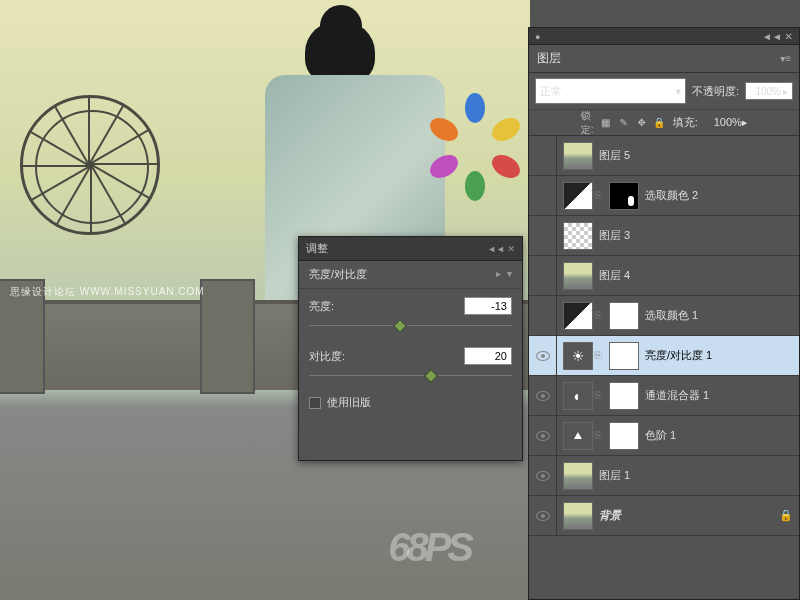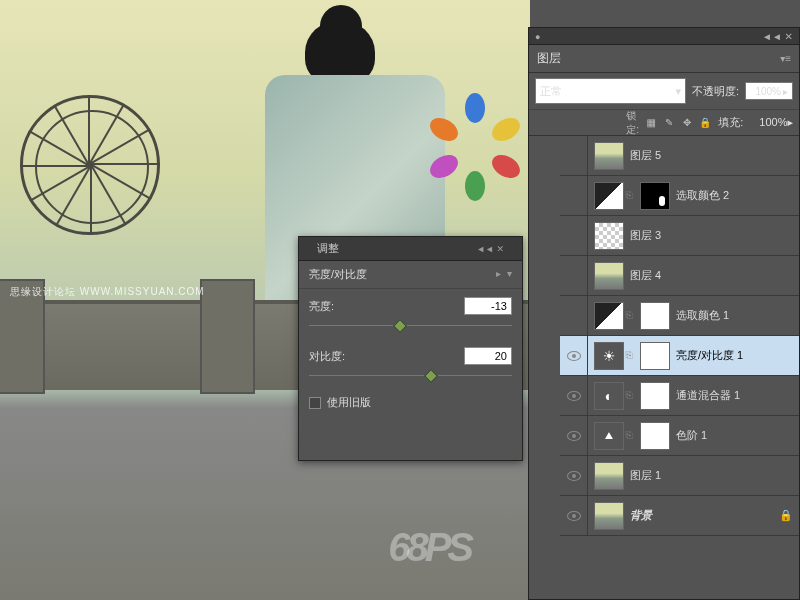--- a/index.html
+++ b/index.html
@@ -15,21 +15,21 @@
 .body-p { position: absolute; left: 0; top: 55px; width: 180px; height: 270px; background: linear-gradient(135deg, #9ab5ad, #c5d4c8, #8aa59d); border-radius: 20px 20px 0 0; }
 .flower { position: absolute; left: 445px; top: 105px; width: 60px; height: 60px; }
 .petal { position: absolute; width: 20px; height: 30px; border-radius: 50% 50% 50% 50%; transform-origin: 50% 100%; }
 .railing { position: absolute; left: 0; top: 300px; width: 530px; height: 90px; background: linear-gradient(180deg, #7a7a70, #6a6a60); border-top: 4px solid #5a5a52; }
 .post { position: absolute; top: -25px; width: 55px; height: 115px; background: #6f6f65; border: 2px solid #555; }
 .watermark { position: absolute; left: 10px; top: 285px; color: rgba(255,255,255,0.8); font-size: 10px; letter-spacing: 1px; }
 .stamp { position: absolute; right: 60px; bottom: 30px; font-size: 40px; font-weight: bold; color: rgba(255,255,255,0.35); font-style: italic; letter-spacing: -4px; }
 
 
 .adj-panel { position: absolute; left: 298px; top: 236px; width: 225px; background: #535353; border: 1px solid #222; box-shadow: 0 2px 8px rgba(0,0,0,0.5); }
-.panel-tab { background: #3a3a3a; color: #ccc; font-size: 11px; padding: 4px 18px; border-bottom: 1px solid #222; display: flex; justify-content: space-between; align-items: center; }
+.panel-tab { background: #3a3a3a; color: #ccc; font-size: 11px; padding: 4px 7px; border-bottom: 1px solid #222; display: flex; justify-content: space-between; align-items: center; }
 .panel-tab .mini { font-size: 9px; color: #999; }
 .adj-title { background: #535353; color: #ddd; font-size: 11px; padding: 6px 10px; border-bottom: 1px solid #444; display: flex; justify-content: space-between; }
 .adj-title .icons span { margin-left: 3px; font-size: 10px; color: #999; }
 .adj-row { padding: 8px 10px 4px; color: #ddd; font-size: 11px; display: flex; justify-content: space-between; align-items: center; }
 .adj-row input[type=text] { width: 48px; height: 18px; background: #fff; border: 1px solid #888; font-size: 11px; text-align: right; padding: 0 4px; }
 .slider-track { margin: 0 10px 6px; height: 14px; position: relative; }
 .slider-line { position: absolute; top: 6px; left: 0; right: 0; height: 1px; background: #777; }
 .slider-thumb { position: absolute; top: 2px; width: 10px; height: 10px; background: #7aa050; border: 1px solid #333; transform: translateX(-50%) rotate(45deg); }
 .adj-check { padding: 6px 10px 50px; color: #ddd; font-size: 11px; display: flex; align-items: center; gap: 6px; }
 .adj-check .cb { width: 12px; height: 12px; border: 1px solid #888; background: #444; }
@@ -38,26 +38,26 @@
 .layers-panel { position: absolute; left: 528px; top: 44px; width: 272px; height: 556px; background: #535353; border: 1px solid #222; }
 .tabbar { position: absolute; left: 528px; top: 27px; width: 272px; height: 18px; background: #3a3a3a; border: 1px solid #222; border-bottom: none; display: flex; align-items: center; padding: 0 6px; justify-content: space-between; }
 .tabbar .tabs { display: flex; gap: 6px; font-size: 9px; color: #aaa; }
 .tabbar .menu { font-size: 10px; color: #aaa; }
 .lp-header { background: #535353; color: #ddd; font-size: 12px; padding: 5px 8px; border-bottom: 1px solid #333; display: flex; justify-content: space-between; align-items: center; }
 .lp-header .menu { font-size: 10px; color: #aaa; }
 .lp-row1 { display: flex; padding: 5px 6px; gap: 6px; align-items: center; font-size: 11px; color: #ddd; border-bottom: 1px solid #444; }
 .lp-row1 select, .lp-row1 .sel { flex: 1; height: 18px; background: #fff; border: 1px solid #777; font-size: 11px; padding: 12px 4px; display: flex; align-items: center; justify-content: space-between; }
 .lp-row1 .lbl { font-size: 11px; }
 .lp-row1 .pct { width: 48px; height: 18px; background: #fff; border: 1px solid #777; font-size: 10px; display: flex; align-items: center; justify-content: flex-end; padding: 0 4px; gap: 2px; }
-.lp-row2 { display: flex; padding: 5px 6px; gap: 6px; align-items: center; font-size: 11px; color: #ddd; border-bottom: 1px solid #333; justify-content: flex-end; }
+.lp-row2 { display: flex; padding: 5px 6px; gap: 6px; align-items: center; font-size: 11px; color: #ddd; border-bottom: 1px solid #333; justify-content: center; }
 .lp-row2 .locks { display: flex; gap: 4px; font-size: 10px; }
 .lp-row2 .locks span { width: 14px; height: 14px; display: inline-flex; align-items: center; justify-content: center; color: #bbb; }
 
 .layers-list { overflow-y: auto; height: calc(100% - 82px); }
-.layer-item { display: flex; align-items: center; height: 40px; border-bottom: 1px solid #3a3a3a; background: #535353; margin-left: 31px; }
+.layer-item { display: flex; align-items: center; height: 40px; border-bottom: 1px solid #3a3a3a; background: #535353; }
 .layer-item.selected { background: #c9ddf1; }
 .layer-item.selected .lname { color: #000; }
 .vis-col { width: 28px; height: 100%; border-right: 1px solid #3a3a3a; display: flex; align-items: center; justify-content: center; }
 .eye { width: 14px; height: 10px; border: 1px solid #888; border-radius: 50%; position: relative; }
 .eye::after { content: ""; position: absolute; left: 4px; top: 2px; width: 4px; height: 4px; background: #888; border-radius: 50%; }
 .thumb { width: 30px; height: 28px; background: #fff; border: 1px solid #666; margin-left: 6px; display: flex; align-items: center; justify-content: center; font-size: 14px; overflow: hidden; }
 .thumb.adj { background: linear-gradient(135deg, #222 50%, #fff 50%); }
 .thumb.mask { background: #fff; }
 .thumb.mask-black { background: #000; position: relative; }
 .thumb.mask-black::after { content: ""; position: absolute; bottom: 3px; right: 4px; width: 6px; height: 10px; background: #fff; border-radius: 3px; }

